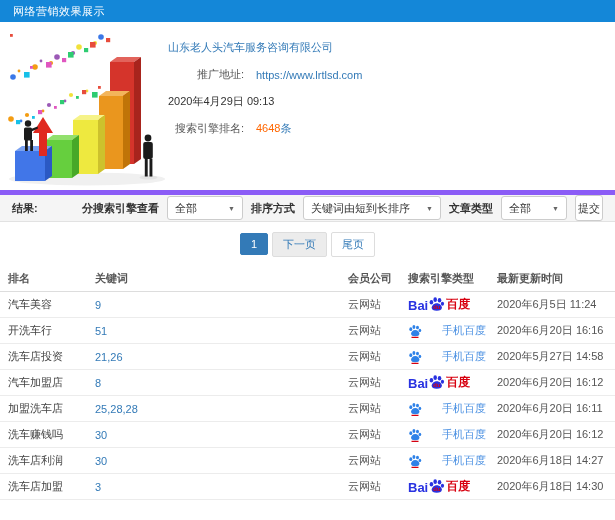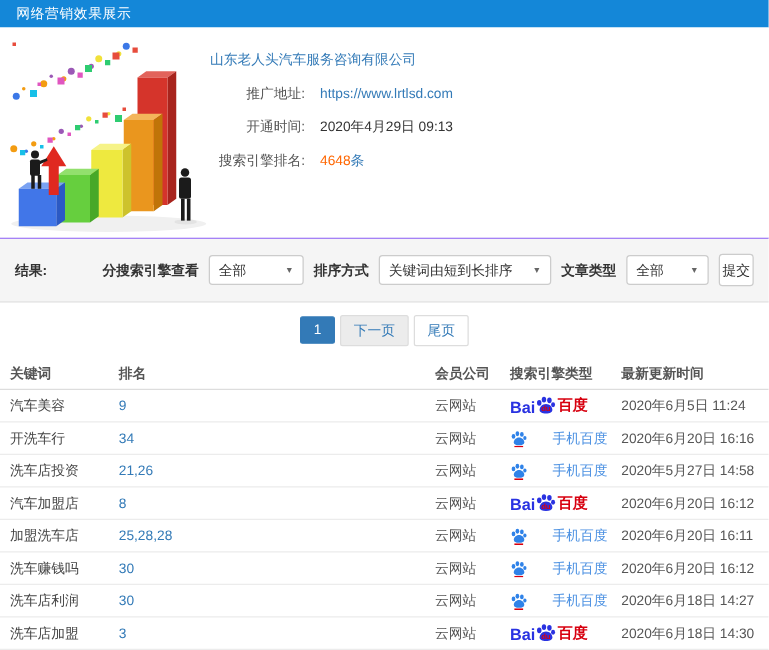--- a/index.html
+++ b/index.html
@@ -16,22 +16,22 @@
   
   .top-section { position:relative; height:168px; background:#fff; }
   .illus { position:absolute; left:2px; top:6px; }
   .info { position:absolute; left:156px; top:12px; }
   .info-row { display:flex; align-items:center; height:27px; }
   .info-label { width:88px; text-align:right; color:#555; }
   .info-value { margin-left:12px; color:#333; }
   .link { color:#337ab7; text-decoration:none; cursor:pointer; }
   .count-num { color:#f60; }
   
-  .filter-bar { height:52px; background:#f5f5f5;
-    border-top:1px solid #8b5cf6; border-bottom:1px solid #e2e2e2;
+  .filter-bar { height:32px; background:#f5f5f5;
+    border-top:5px solid #8b5cf6; border-bottom:1px solid #e2e2e2;
     display:flex; align-items:center; padding:0 12px; }
   .fb-result { font-weight:bold; color:#333; }
   .fb-controls { margin-left:auto; display:flex; align-items:center; gap:8px; }
   .fb-label { font-weight:bold; color:#333; white-space:nowrap; }
   .select { background:#fff; border:1px solid #ccc; border-radius:3px; height:24px;
     display:flex; align-items:center; justify-content:space-between;
     padding:0 7px; cursor:pointer; color:#333; white-space:nowrap; }
   .select .caret { font-size:7px; color:#666; margin-left:6px; }
   .sel-engine { width:76px; } .sel-sort { width:138px; } .sel-article { width:66px; }
   .submit { background:#fff; border:1px solid #ccc; border-radius:3px; height:26px;
@@ -162,21 +162,20 @@
 
     <div class="info">
       <div class="info-row">
         <a class="info-value link">山东老人头汽车服务咨询有限公司</a>
       </div>
       <div class="info-row">
         <span class="info-label">推广地址:</span>
         <a class="info-value link">https://www.lrtlsd.com</a>
       </div>
       <div class="info-row">
-        <span class="info-label">开通时间:</span>
         <span class="info-value">2020年4月29日 09:13</span>
       </div>
       <div class="info-row">
         <span class="info-label">搜索引擎排名:</span>
         <span class="info-value"><span class="count-num">4648</span><a class="link">条</a></span>
       </div>
     </div>
   </div>
 
   <div class="filter-bar">
@@ -202,22 +201,22 @@
   </div>
 
   <div class="pager">
     <span class="page active">1</span>
     <span class="page next">下一页</span>
     <span class="page last">尾页</span>
   </div>
 
   <div class="table">
     <div class="thead">
+      <span class="th">排名</span>
       <span class="th">关键词</span>
-      <span class="th">排名</span>
       <span class="th">会员公司</span>
       <span class="th">搜索引擎类型</span>
       <span class="th">最新更新时间</span>
     </div>
     <div class="tbody">
   <div class="tr">
     <span class="td kw">汽车美容</span>
     <span class="td"><a class="rank">9</a></span>
     <span class="td rt">云网站</span>
     <span class="td eng">
@@ -232,21 +231,21 @@
               </g>
               <text x="9.2" y="13.8" font-size="6.5" font-weight="bold" fill="#d7000f" text-anchor="middle" font-family="Liberation Sans, sans-serif">du</text>
             </svg>
             <span class="bd-cn">百度</span>
           </span>
     <span class="td time">2020年6月5日 11:24</span>
   </div>
 
   <div class="tr">
     <span class="td kw">开洗车行</span>
-    <span class="td"><a class="rank">34</a></span>
+    <span class="td"><a class="rank">51</a></span>
     <span class="td rt">云网站</span>
     <span class="td eng">
             <svg width="14" height="14" viewBox="0 0 18 18" style="vertical-align:middle">
               <g fill="#2f82e8">
                 <ellipse cx="3.6" cy="6.6" rx="1.9" ry="2.4"></ellipse>
                 <ellipse cx="7.6" cy="3.9" rx="1.9" ry="2.5"></ellipse>
                 <ellipse cx="12.2" cy="4.5" rx="1.9" ry="2.4"></ellipse>
                 <ellipse cx="15.3" cy="8.2" rx="1.7" ry="2.1"></ellipse>
                 <path d="M9.3 7.6 C6.2 7.6 3.9 10.1 3.9 12.5 C3.9 14.7 5.9 15.7 9.3 15.7 C12.7 15.7 14.7 14.7 14.7 12.5 C14.7 10.1 12.4 7.6 9.3 7.6 Z"></path>
               </g>

